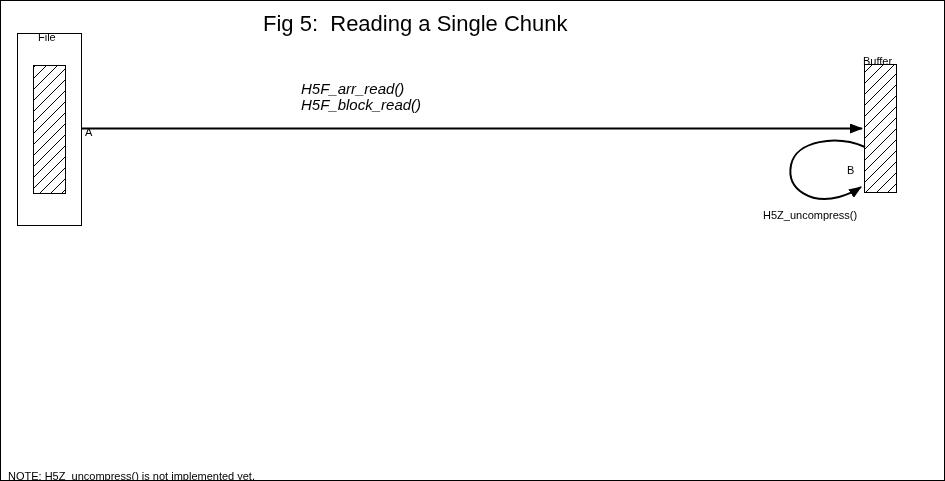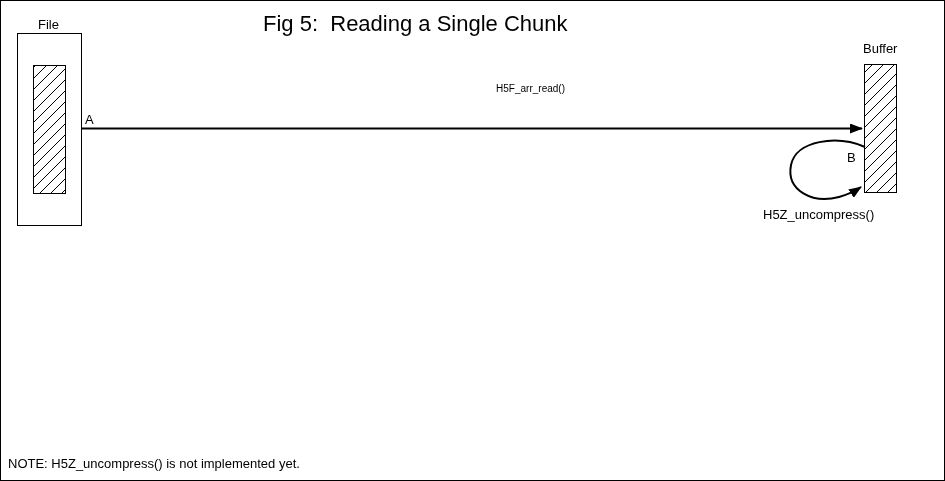--- a/index.html
+++ b/index.html
@@ -18,46 +18,48 @@
     color: #000;
     overflow: hidden;
   }
   #diagram-svg {
     position: absolute;
     left: 0;
     top: 0;
   }
   .txt {
     position: absolute;
-    font-size: 13px;
+    font-size: 11px;
     line-height: 16px;
     white-space: nowrap;
+    margin-top: 12px;
   }
   .title {
     position: absolute;
     left: 262px;
     top: 8px;
     font-size: 22px;
     line-height: 30px;
     white-space: pre;
   }
   .file-label   { left: 37px;  top: 16px; }
   .buffer-label { left: 862px; top: 40px; text-align: center; }
   .a-label      { left: 84px;  top: 111px; }
   .b-label      { left: 846px; top: 149px; }
-  .h5z-caption  { left: 762px; top: 206px; }
+  .h5z-caption  { left: 762px; top: 194px; }
   .note         { left: 7px;   top: 455px; }
   .call-stack {
     position: absolute;
     left: 300px;
     top: 80px;
     width: 264px;
-    text-align: right;
-    font-size: 10px;
+    text-align: left;
+    font-size: 15px;
     line-height: 16px;
+    font-style: italic;
   }
   .call-stack div { white-space: nowrap; }
 </style>
 </head>
 <body>
 
 <div id="canvas">
 
   <svg id="diagram-svg" width="945" height="481" viewBox="0 0 945 481">
     <defs>
@@ -84,19 +86,20 @@
   <div class="title">Fig 5:  Reading a Single Chunk</div>
 
   <div class="txt file-label">File</div>
   <div class="txt buffer-label">Buffer</div>
 
   <div class="txt a-label">A</div>
   <div class="txt b-label">B</div>
 
   <div class="call-stack">
     <div>H5F_arr_read()</div>
+    <div>H5F_block_read()</div>
   </div>
 
   <div class="txt h5z-caption">H5Z_uncompress()</div>
 
   <div class="txt note">NOTE: H5Z_uncompress() is not implemented yet.</div>
 
 </div>
 
 </body></html>

